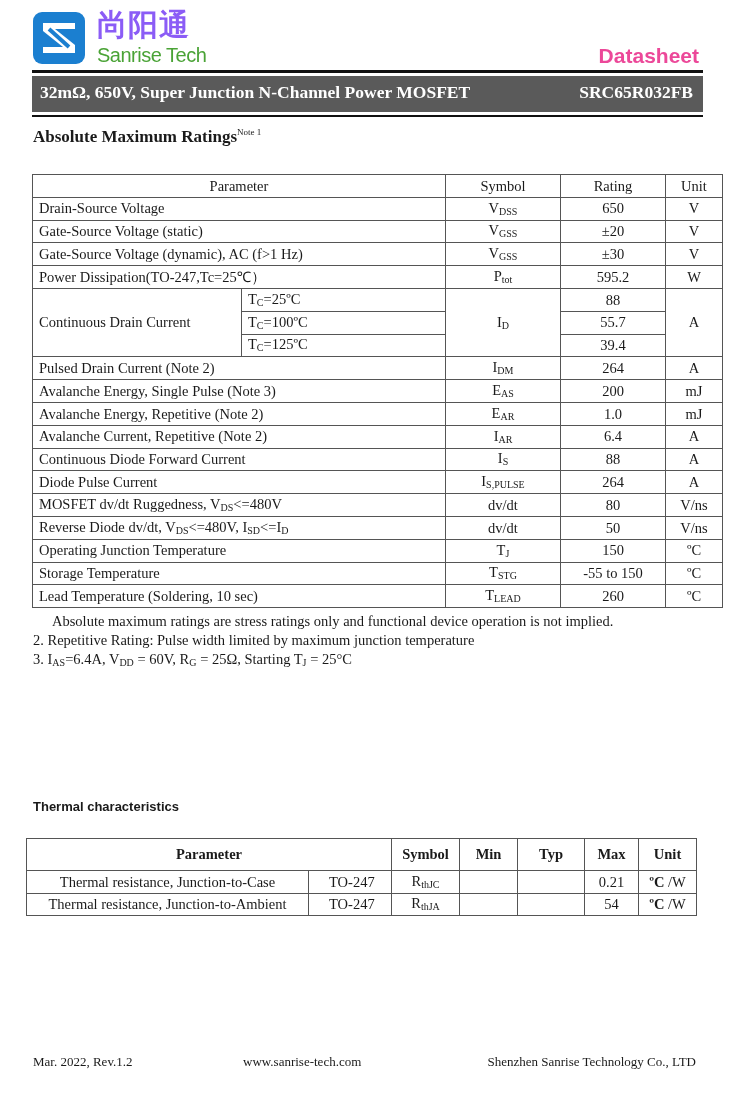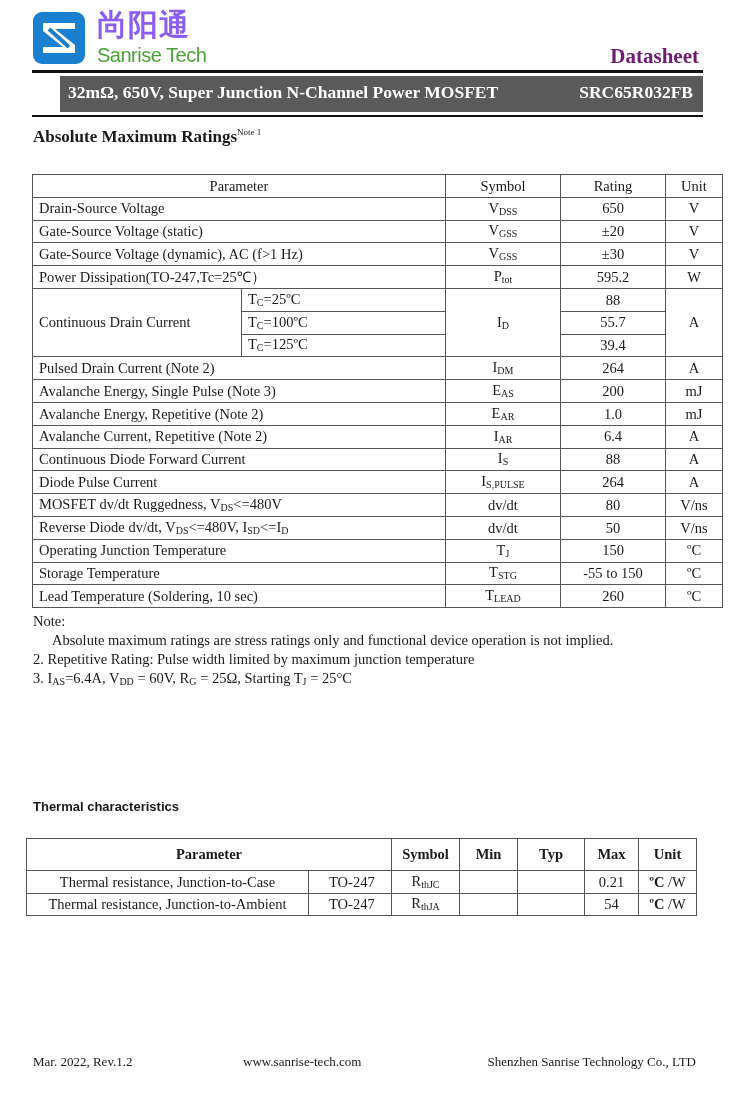--- a/index.html
+++ b/index.html
@@ -3,23 +3,23 @@
 <meta charset="utf-8">
 <style>
   * { box-sizing: border-box; margin: 0; padding: 0; }
   html, body { width: 732px; height: 1104px; background: #ffffff; overflow: hidden; }
   body { position: relative; font-family: "Liberation Serif", serif; color: #1a1a1a; }
 
   
   .logo { position: absolute; left: 33px; top: 12px; width: 52px; height: 52px; }
   .brand-cn { position: absolute; left: 97px; top: 8px; font-family: "DejaVu Sans", sans-serif; font-weight: bold; font-size: 30px; color: #8b5cf6; letter-spacing: 1px; line-height: 34px; }
   .brand-en { position: absolute; left: 97px; top: 43px; font-family: "Liberation Sans", sans-serif; font-size: 20px; color: #4aa336; line-height: 24px; letter-spacing: -0.5px; }
-  .doc-type { position: absolute; right: 33px; top: 44px; font-family: Liberation Serif, serif; font-weight: bold; font-size: 21px; color: #701a75; }
+  .doc-type { position: absolute; right: 33px; top: 44px; font-family: Liberation Sans, sans-serif; font-weight: bold; font-size: 21px; color: #ec4899; }
   .rule-top { position: absolute; left: 32px; right: 29px; top: 70px; height: 3px; background: #111; }
-  .title-bar { position: absolute; left: 32px; right: 29px; top: 76px; height: 36px; background: #5a5a5a; display: flex; justify-content: space-between; align-items: center; padding: 0 10px 4px 8px; margin-left: 28px; }
+  .title-bar { position: absolute; left: 32px; right: 29px; top: 76px; height: 36px; background: #5a5a5a; display: flex; justify-content: space-between; align-items: center; padding: 0 10px 4px 8px; }
   .title-bar span { color: #ffffff; font-family: "Liberation Serif", serif; font-weight: bold; font-size: 17.5px; }
   .rule-bottom { position: absolute; left: 32px; right: 29px; top: 115px; height: 2px; background: #111; }
 
   
   .sec1-title { position: absolute; left: 33px; top: 127px; font-family: "Liberation Serif", serif; font-weight: bold; font-size: 17px; }
   .sec1-title sup { font-weight: normal; font-size: 9px; vertical-align: 7px; }
 
   
   table { border-collapse: collapse; }
   .amr { position: absolute; left: 32px; top: 174px; width: 672px; table-layout: fixed; font-size: 14.5px; }
@@ -190,21 +190,20 @@
   <tr>
     <td colspan="2">Lead Temperature (Soldering, 10 sec)</td>
     <td class="c"><span>T</span><sub>LEAD</sub></td>
     <td class="c">260</td>
     <td class="c">ºC</td>
   </tr>
 </tbody>
   </table>
 
 <div class="notes">
-  <div>Note:</div>
   <div class="indent">Absolute maximum ratings are stress ratings only and functional device operation is not implied.</div>
   <div>2. Repetitive Rating: Pulse width limited by maximum junction temperature</div>
   <div><span>3. I</span><sub>AS</sub><span>=6.4A, V</span><sub>DD</sub><span> = 60V, R</span><sub>G</sub><span> = 25Ω, Starting T</span><sub>J</sub><span> = 25°C</span></div>
 </div>
 
 <div class="sec2-title">Thermal characteristics</div>
 <table class="thermal">
   <colgroup>
       <col style="width:282px">
       <col style="width:83px">

